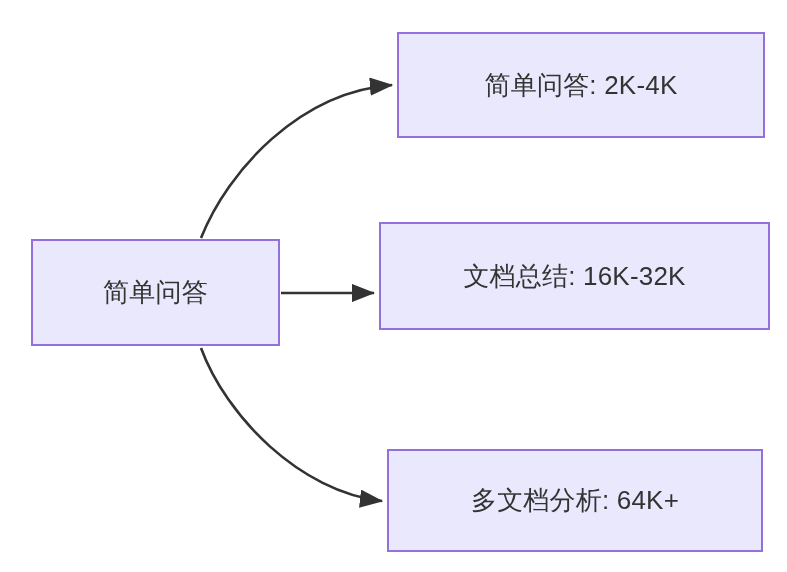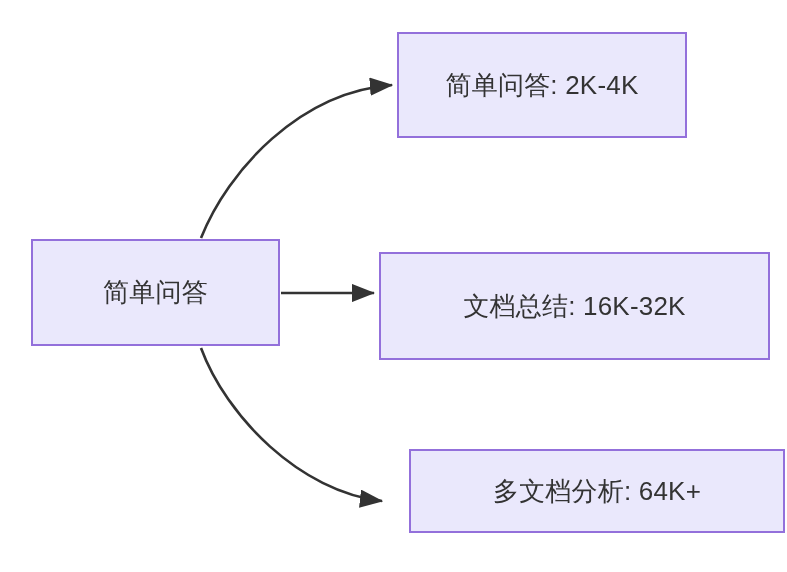--- a/index.html
+++ b/index.html
@@ -41,38 +41,37 @@
   #node-root {
     left: 31px;
     top: 239px;
     width: 249px;
     height: 107px;
     font-size: 26px;
   }
   #node-simple-qa {
     left: 397px;
     top: 32px;
-    width: 290px;
+    width: 368px;
     height: 106px;
     font-size: 26px;
   }
   #node-doc-summary {
     left: 379px;
-    top: 252px;
+    top: 222px;
     width: 391px;
     height: 108px;
     font-size: 26px;
   }
   #node-multi-doc {
     left: 387px;
     top: 449px;
     width: 376px;
-    height: 84px;
+    height: 103px;
     font-size: 26px;
-    margin-left: 22px;
   }
 </style>
 </head>
 <body>
 
 <div id="canvas">
 
   <svg class="edge-layer" width="787" height="572" viewBox="0 0 787 572">
     <defs>
       <marker id="arrowhead" markerWidth="9" markerHeight="7" refX="8.5" refY="3.5" orient="auto" markerUnits="strokeWidth">

